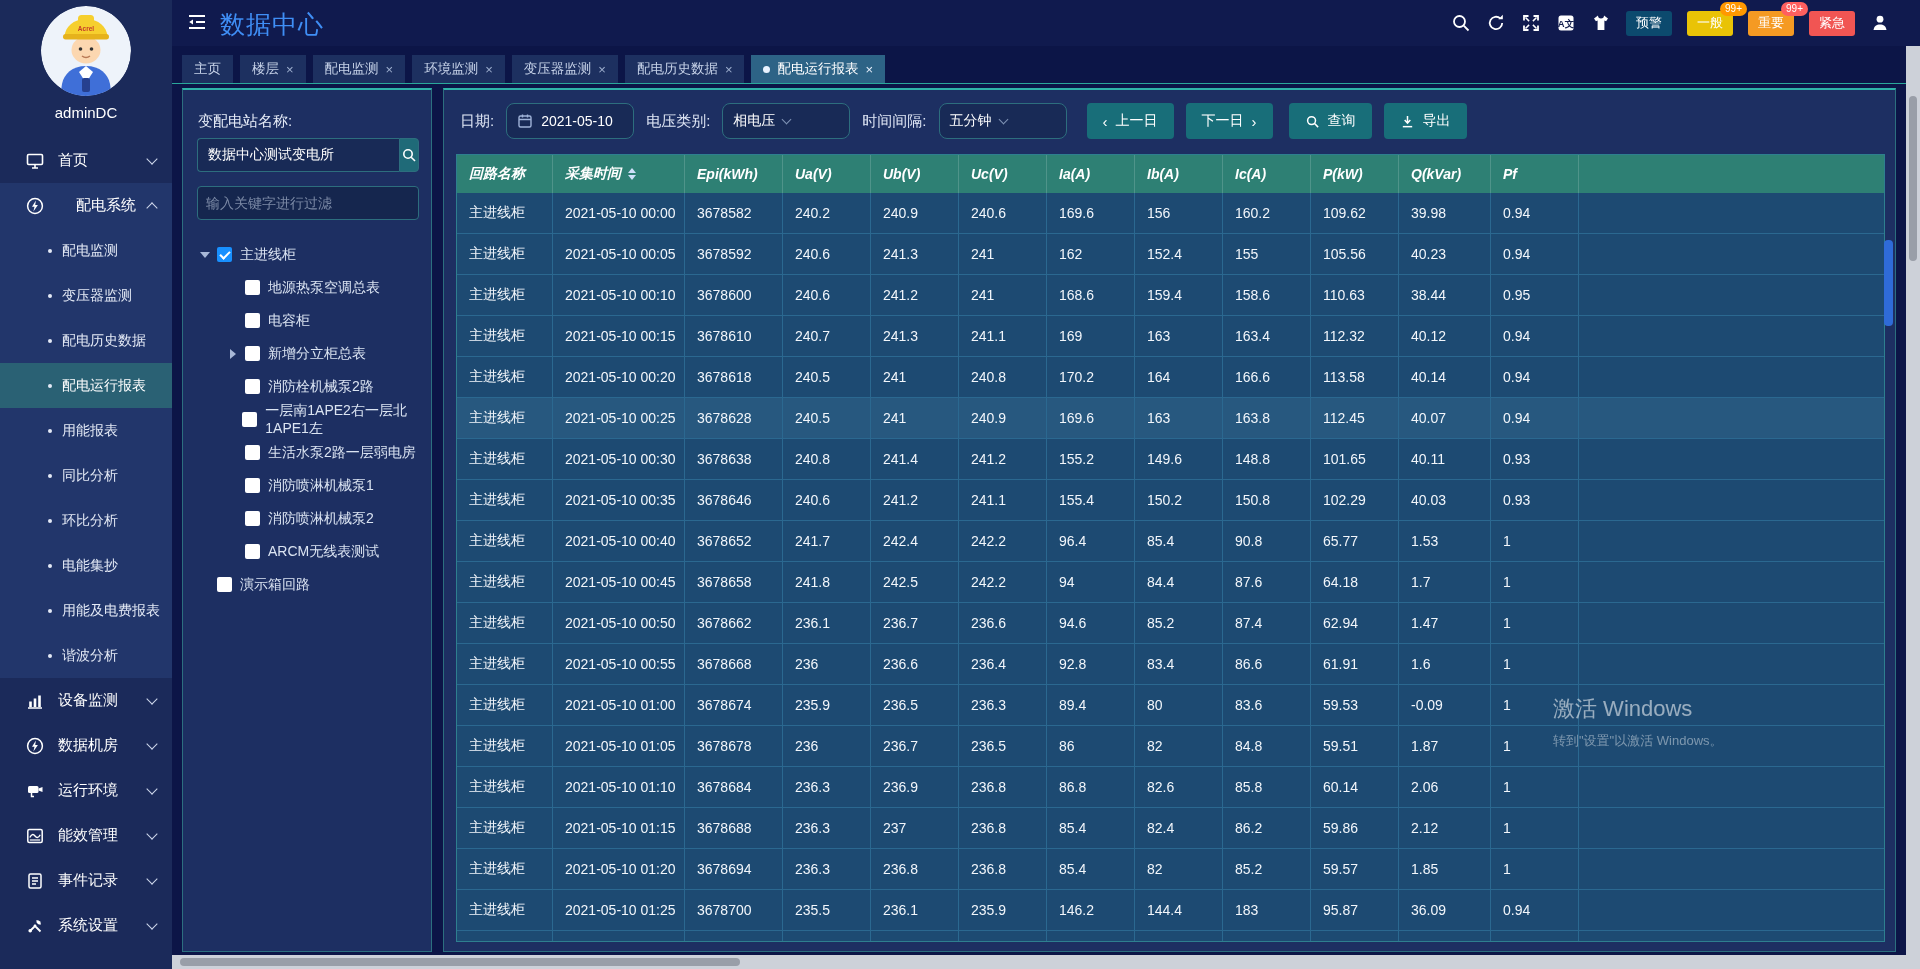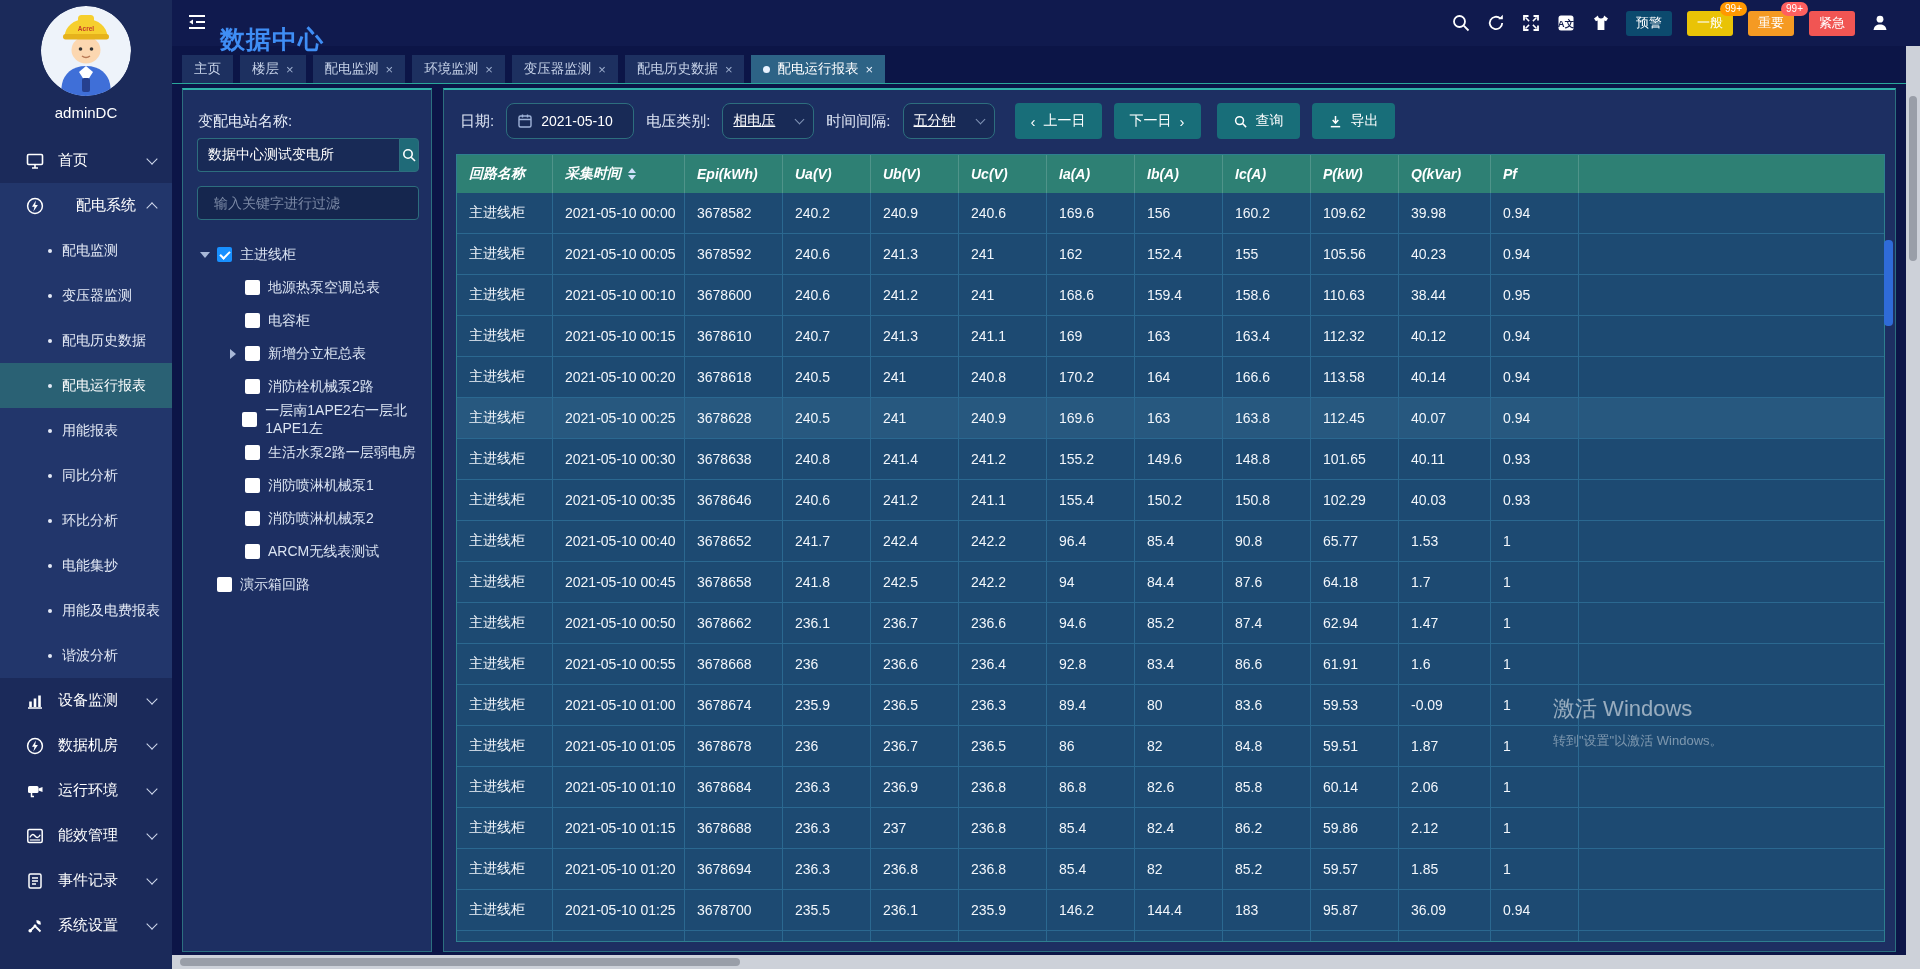--- a/index.html
+++ b/index.html
@@ -2,21 +2,21 @@
 <html><head>
 <meta charset="utf-8">
 <style>
   * { margin:0; padding:0; box-sizing:border-box; }
   html,body { width:1920px; height:969px; overflow:hidden; background:#0c1547;
     font-family:"Liberation Sans","DejaVu Sans",sans-serif; }
 
   
   #header { position:absolute; left:172px; top:0; right:0; height:46px; background:#101a4e; }
   #hamburger { position:absolute; left:14px; top:13px; width:22px; height:20px; cursor:pointer; }
-  #app-title { position:absolute; left:48px; top:23px; font-size:25px; font-weight:bold; color:#3f8ef5; letter-spacing:1px; }
+  #app-title { position:absolute; left:48px; top:8px; font-size:25px; font-weight:normal; color:#3f8ef5; letter-spacing:1px; }
   #header-right { position:absolute; right:30px; top:0; height:46px; display:flex; align-items:center; gap:15px; }
   .hicon { width:20px; height:20px; display:inline-flex; cursor:pointer; }
   .alert-btn { position:relative; min-width:46px; height:25px; border:none; border-radius:3px;
     color:#fff; font-size:13px; padding:0 8px; cursor:pointer; font-family:inherit; }
   .alert-badge { position:absolute; top:-9px; right:-14px; background:#ff9800; color:#fff;
     font-size:10px; line-height:14px; padding:0 5px; border-radius:8px; }
 
   
   #sidebar { position:absolute; left:0; top:0; width:172px; height:969px; background:#1b2a5a; z-index:3; }
   #avatar { position:absolute; left:41px; top:6px; width:90px; height:90px; border-radius:50%; overflow:hidden; }
@@ -45,41 +45,41 @@
   
   #station-panel { position:absolute; left:182px; top:88px; width:250px; height:864px;
     background:#1d2f62; border:1px solid #2c6f7f; border-top:2px solid #2fb3a9; }
   #station-label { position:absolute; left:15px; top:22px; color:#e6ecf8; font-size:15px; }
   #station-search { position:absolute; left:14px; top:48px; width:222px; height:34px; display:flex; }
   #station-input { flex:1; background:#182a56; border:1px solid #2d6e7e; border-right:none; border-radius:4px 0 0 4px;
     color:#fff; font-size:14px; padding:0 10px; font-family:inherit; }
   #station-search-btn { width:46px; background:#1f6a78; border:1px solid #2d6e7e; border-radius:0 4px 4px 0; cursor:pointer;
     display:flex; align-items:center; justify-content:center; }
   #tree-filter { position:absolute; left:14px; top:96px; width:222px; height:34px; background:#15264e;
-    border:1px solid #2d6e7e; border-radius:4px; color:#fff; font-size:14px; padding:0 16px; font-family:inherit; }
+    border:1px solid #2d6e7e; border-radius:4px; color:#fff; font-size:14px; padding:0 8px; font-family:inherit; }
   #tree-filter::placeholder { color:#7c8aa6; }
   #tree { position:absolute; left:0; top:148px; right:0; }
   .tree-row { height:33px; display:flex; align-items:center; color:#dbe4f2; font-size:14px; cursor:pointer; }
   .tree-row.lv1 { padding-left:14px; } .tree-row.lv2 { padding-left:42px; }
   .tcaret { width:16px; display:inline-flex; justify-content:center; }
   .tcaret .c-down { width:0;height:0;border-left:5px solid transparent;border-right:5px solid transparent;border-top:6px solid #a8b8d8; }
   .tcaret .c-right { width:0;height:0;border-top:5px solid transparent;border-bottom:5px solid transparent;border-left:6px solid #a8b8d8; }
   .cb { width:15px; height:15px; border-radius:2px; background:#fff; margin:0 8px 0 4px; position:relative; flex:none; cursor:pointer; }
   .cb.checked { background:#1890ff; }
   .cb.checked::after { content:""; position:absolute; left:4.5px; top:1.5px; width:4px; height:8px;
     border:solid #fff; border-width:0 2px 2px 0; transform:rotate(45deg); }
 
   
   #main-panel { position:absolute; left:443px; top:88px; width:1453px; height:864px;
     background:#1d2f62; border:1px solid #2c6f7f; border-top:2px solid #2fb3a9; }
   #toolbar { position:absolute; left:16px; top:13px; height:36px; display:flex; align-items:center; gap:12px; }
   .tb-label { color:#dfe6f5; font-size:15px; white-space:nowrap; }
   .tb-field { height:36px; background:#182a56; border:1px solid #2d6e7e; border-radius:8px;
     display:flex; align-items:center; padding:0 10px; gap:8px; color:#fff; font-size:14px; cursor:pointer; }
-  .tb-select { justify-content:space-between; width:92px;text-decoration:underline; }
+  .tb-select { width:128px; }
   .sel-chev { width:7px; height:7px; border-right:1.5px solid #7f93b5; border-bottom:1.5px solid #7f93b5; transform:rotate(45deg); margin-top:-3px; }
   .teal-btn { height:36px; background:#186e79; border:none; border-radius:4px; color:#fff; font-size:14px;
     padding:0 16px; display:flex; align-items:center; gap:8px; cursor:pointer; font-family:inherit; white-space:nowrap; }
   .arrow-ch { font-size:15px; }
 
   
   #table { position:absolute; left:12px; top:64px; width:1429px; height:788px; border:1px solid #2e7f8f; overflow:hidden; }
   .t-head, .t-row { display:grid; grid-template-columns:96px 132px 98px 88px 88px 88px 88px 88px 88px 88px 92px 88px 1fr; }
   .t-head { height:38px; background:#2e8074;font-style:italic; }
   .t-head .hc { display:flex; align-items:center; padding-left:12px; color:#fff; font-size:14px; font-weight:bold;

